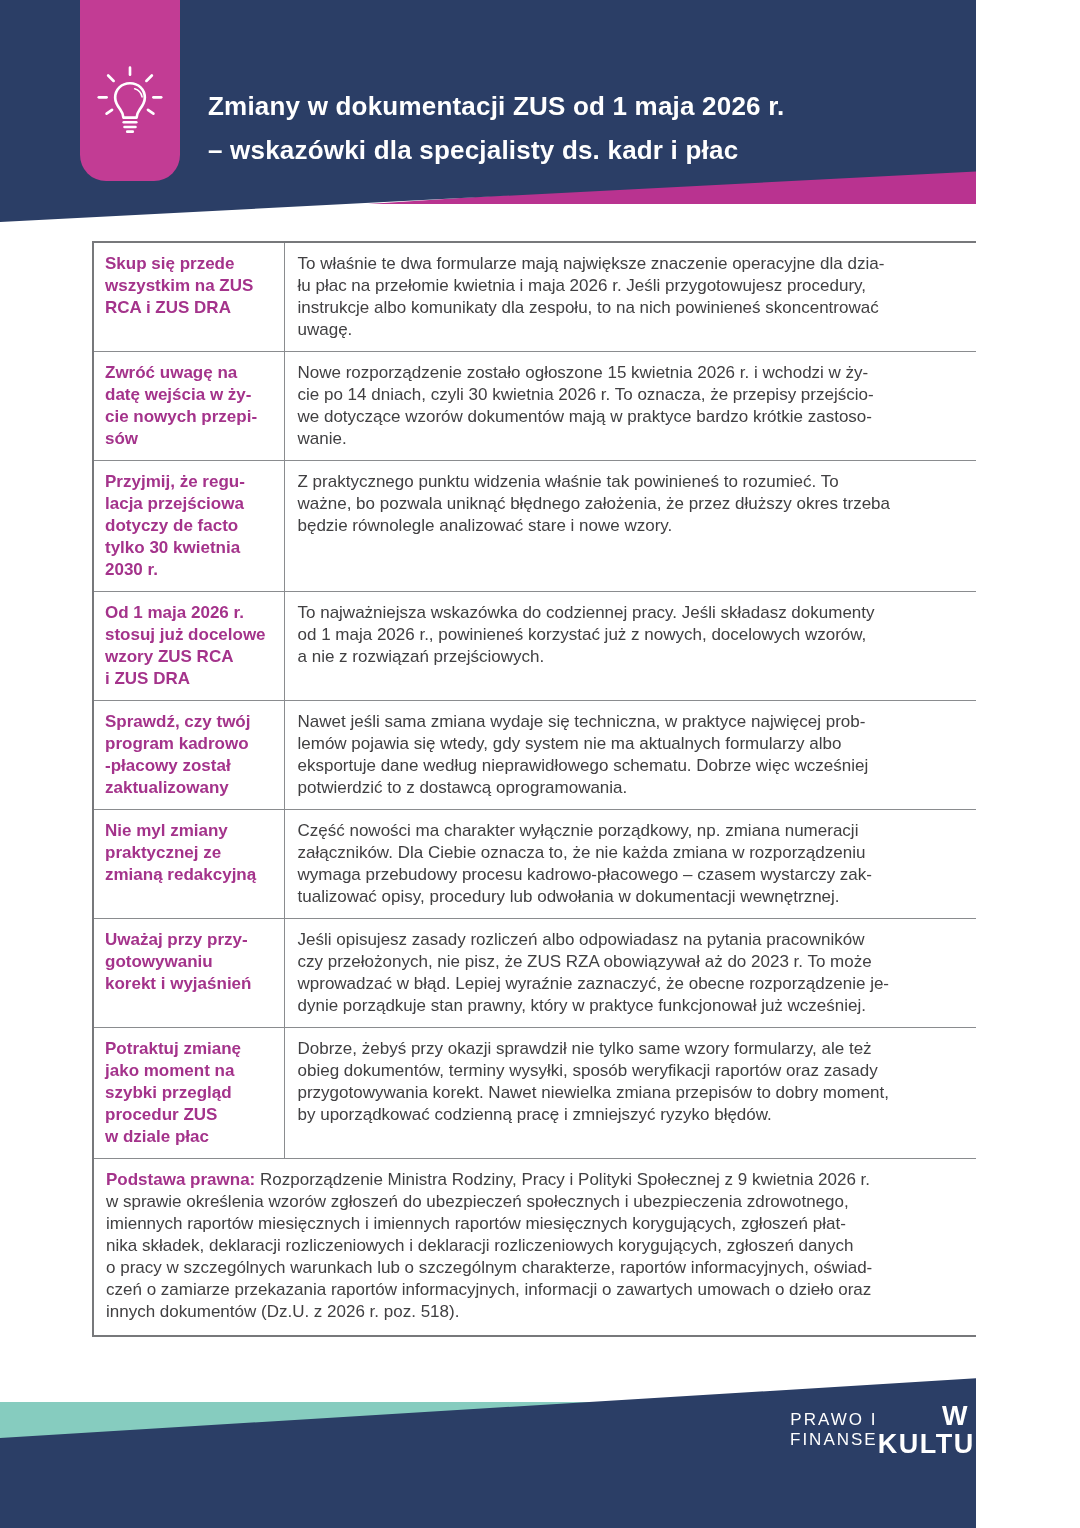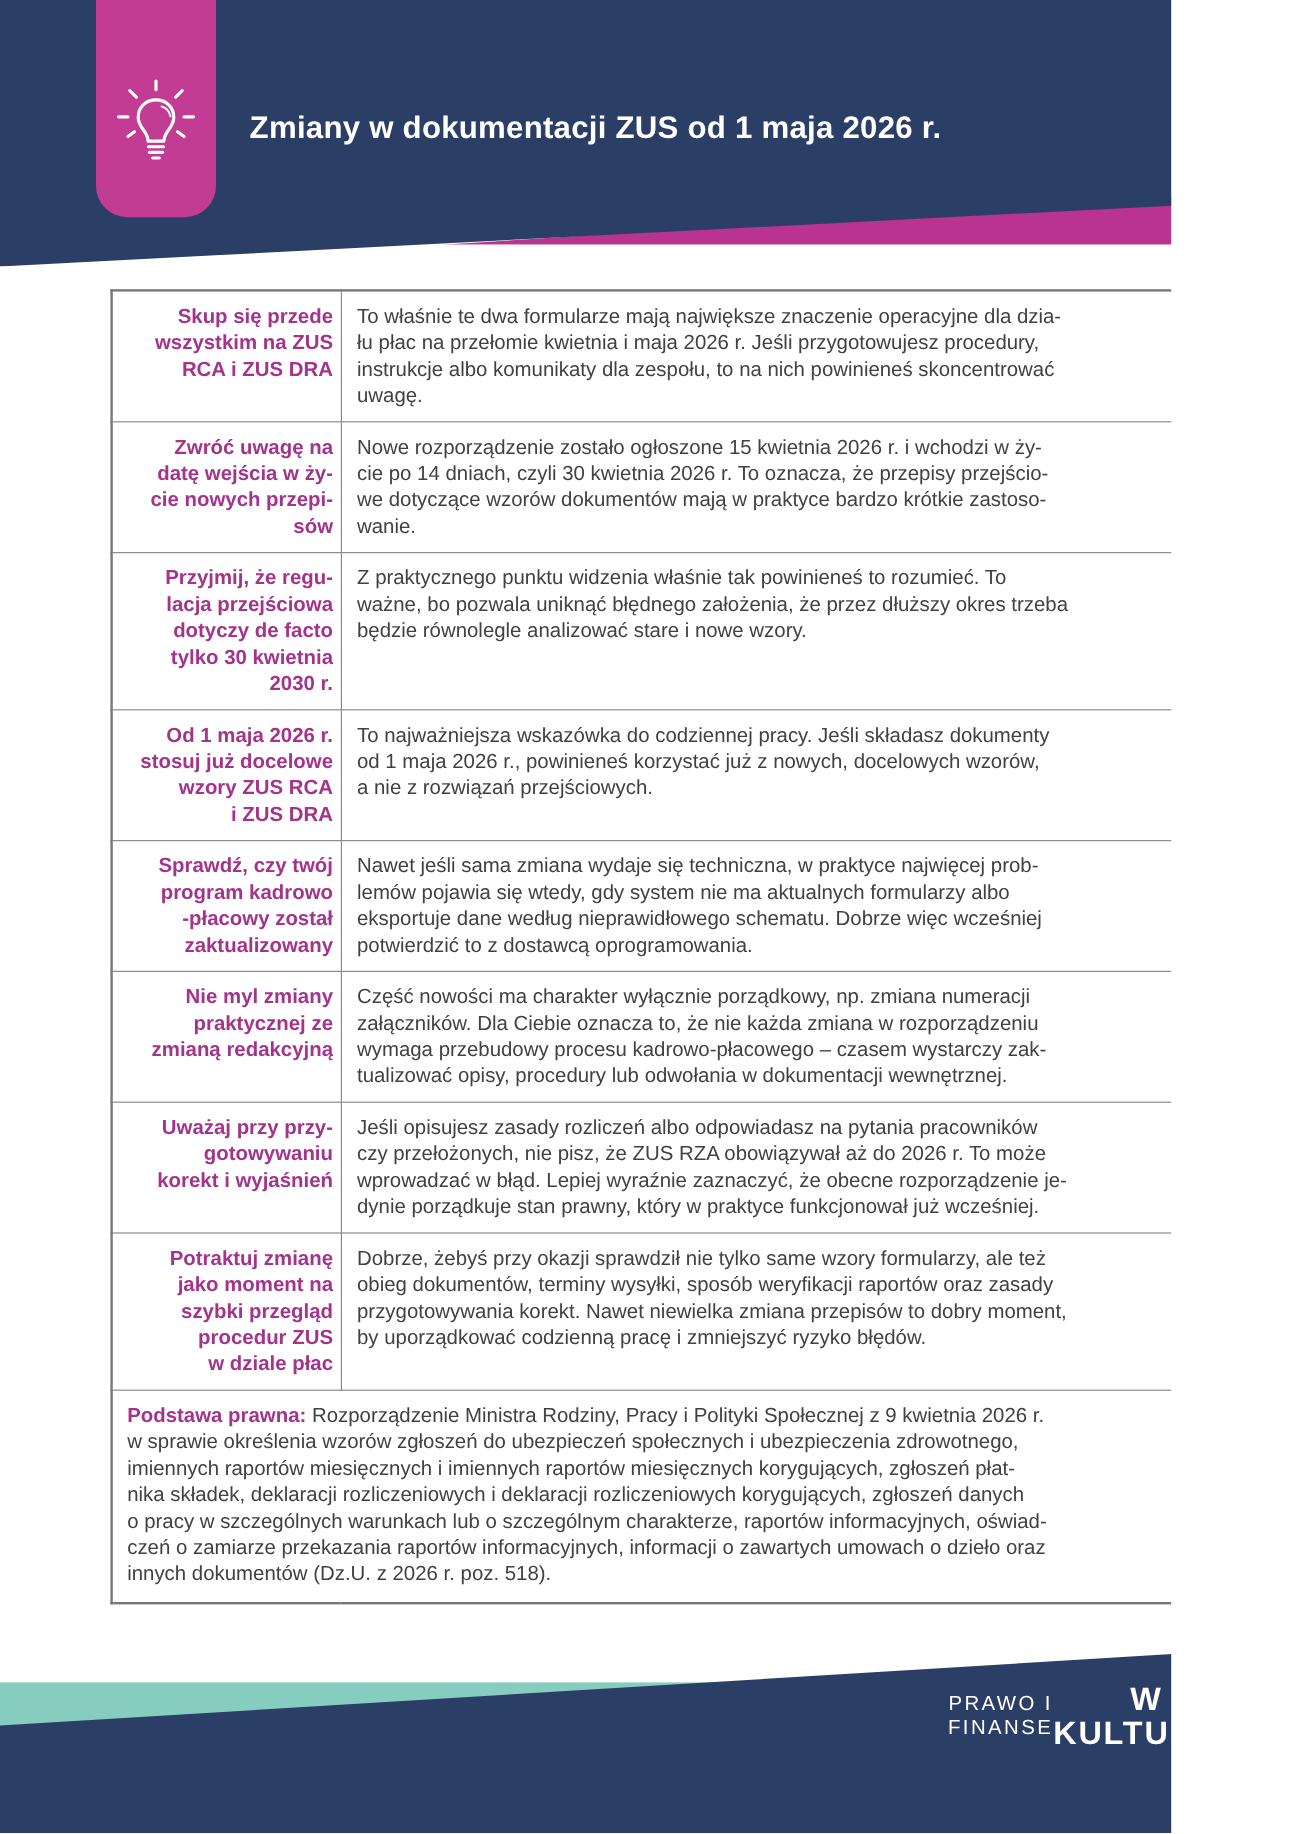--- a/index.html
+++ b/index.html
@@ -67,21 +67,20 @@
   table.tips td { border: 1px solid #8a8c8f; vertical-align: top; }
 
   td.tip {
     width: 191px;
     padding: 10px 6px 10px 11px;
     color: #a4338b;
     font-weight: 700;
     font-size: 17px;
     line-height: 22px;
     white-space: pre-line;
-    text-align: right;
   }
   td.detail {
     padding: 10px 12px 10px 13px;
     color: #414042;
     font-size: 17px;
     line-height: 22px;
     white-space: pre-line;
   }
   td.legal {
     padding: 10px 12px 12px 12px;
@@ -157,20 +156,21 @@
         <line class="bulb" x1="80" y1="65" x2="73" y2="60"></line>
         <path class="bulb" d="M50 26 C 39 26 31 34 31 44.5 C 31 51 34.5 55.5 37.5 59.5 C 40 63 41.5 66 41.5 70 L 58.5 70 C 58.5 66 60 63 62.5 59.5 C 65.5 55.5 69 51 69 44.5 C 69 34 61 26 50 26 Z"></path>
         <path class="bulb-thin" d="M56 33 C 61 34.5 64.5 38.5 65.5 43.5"></path>
         <line class="bulb" x1="42" y1="76" x2="58" y2="76"></line>
         <line class="bulb" x1="43" y1="82" x2="57" y2="82"></line>
         <line class="bulb" x1="46.5" y1="88" x2="53.5" y2="88"></line>
       </svg>
     </div>
     <h1 class="title">
       <span>Zmiany w dokumentacji ZUS od 1 maja 2026 r.</span>
+      <span>– wskazówki dla specjalisty ds. kadr i płac</span>
     </h1>
   </header>
 
   <table class="tips">
     <tbody>
       <tr>
         <td class="tip">Skup się przede
 wszystkim na ZUS
 RCA i ZUS DRA</td>
         <td class="detail">To właśnie te dwa formularze mają największe znaczenie operacyjne dla dzia-
@@ -224,21 +224,21 @@
         <td class="detail">Część nowości ma charakter wyłącznie porządkowy, np. zmiana numeracji
 załączników. Dla Ciebie oznacza to, że nie każda zmiana w rozporządzeniu
 wymaga przebudowy procesu kadrowo-płacowego – czasem wystarczy zak-
 tualizować opisy, procedury lub odwołania w dokumentacji wewnętrznej.</td>
       </tr>
       <tr>
         <td class="tip">Uważaj przy przy-
 gotowywaniu
 korekt i wyjaśnień</td>
         <td class="detail">Jeśli opisujesz zasady rozliczeń albo odpowiadasz na pytania pracowników
-czy przełożonych, nie pisz, że ZUS RZA obowiązywał aż do 2026 r. To może
+czy przełożonych, nie pisz, że ZUS RZA obowiązywał aż do 2023 r. To może
 wprowadzać w błąd. Lepiej wyraźnie zaznaczyć, że obecne rozporządzenie je-
 dynie porządkuje stan prawny, który w praktyce funkcjonował już wcześniej.</td>
       </tr>
       <tr>
         <td class="tip">Potraktuj zmianę
 jako moment na
 szybki przegląd
 procedur ZUS
 w dziale płac</td>
         <td class="detail">Dobrze, żebyś przy okazji sprawdził nie tylko same wzory formularzy, ale też

